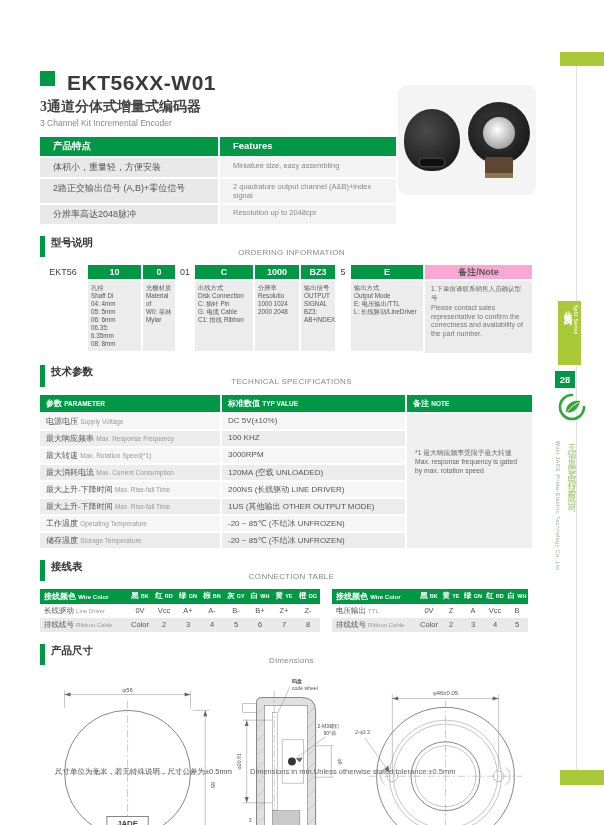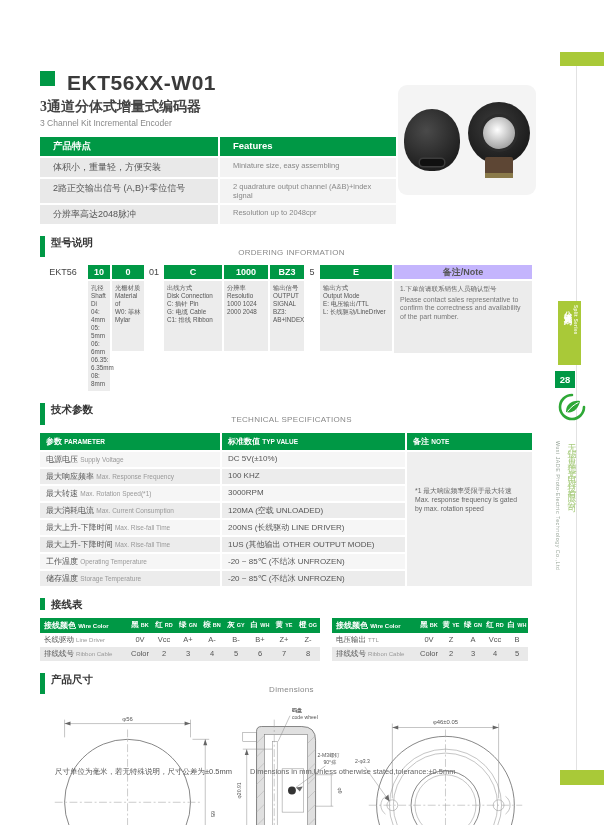--- a/index.html
+++ b/index.html
@@ -39,27 +39,27 @@
   .f-row{display:flex;gap:2px;margin-top:2px;}
   .f-c1{width:152px;padding:3px 13px;}
   .f-c2{flex:1;padding:3px 13px;}
   .f-head .f-c1,.f-head .f-c2{background:#009845;color:#fff;font-weight:bold;font-size:9.5px;}
   .f-body .f-c1{background:#e9e9e9;color:#555;font-size:9px;}
   .f-body .f-c2{background:#f3f3f3;color:#888;font-size:7.5px;}
 
   
   .ord-table{display:flex;gap:2px;margin-top:8px;}
   .ord-col{display:flex;flex-direction:column;gap:2px;}
-  .w-prefix{width:46px;} .w-shaft{width:22px;} .w-mat{width:32px;} .w-seq{width:16px;}
+  .w-prefix{width:46px;} .w-shaft{width:53px;} .w-mat{width:32px;} .w-seq{width:16px;}
   .w-conn{width:58px;}  .w-res{width:44px;}  .w-sig{width:34px;} .w-five{width:12px;}
   .w-mode{width:72px;}  .w-note{flex:1;}
   .ord-code{height:14px;line-height:14px;text-align:center;font-size:9px;}
   .ord-code.green{background:#009845;color:#fff;font-weight:bold;}
   .ord-code.plain{color:#444;}
-  .ord-code.note-head{background:#c4b5fd;color:#555;font-weight:bold;}
+  .ord-code.note-head{background:#f9a8d4;color:#555;font-weight:bold;}
   .ord-desc{min-height:64px;background:#ececec;padding:3px 3px;font-size:6.3px;line-height:8px;color:#555;}
   .ord-desc.empty{background:transparent;}
   .note-body{font-size:6.5px;line-height:8.5px;color:#666;padding:4px 6px;}
   .note-body .n2{font-size:7px;margin-top:2px;color:#777;}
 
   
   .sp-table{margin-top:8px;display:flex;gap:2px;}
   .sp-left{width:365px;}
   .sp-hrow{display:flex;gap:2px;}
   .sp-hcell{background:#009845;color:#fff;font-size:8px;font-weight:bold;padding:3px 6px;}
@@ -305,20 +305,21 @@
           <div>Max. response frequency is gated</div>
           <div>by max. rotation speed</div>
         </div>
       </div>
     </div>
   </div>
 
   <div class="sec">
     <div class="sec-title">
       <span class="zh">接线表</span>
+      <span class="en">CONNECTION TABLE</span>
     </div>
     <div class="conn-wrap">
       <div class="ct ct-left">
         <div class="ct-hrow">
           <div class="ct-hlabel"><span>接线颜色</span> <span class="en">Wire Color</span></div>
           <div class="ct-hc"><span>黑</span> <span class="en">BK</span></div>
           <div class="ct-hc"><span>红</span> <span class="en">RD</span></div>
           <div class="ct-hc"><span>绿</span> <span class="en">GN</span></div>
           <div class="ct-hc"><span>棕</span> <span class="en">BN</span></div>
           <div class="ct-hc"><span>灰</span> <span class="en">GY</span></div>

